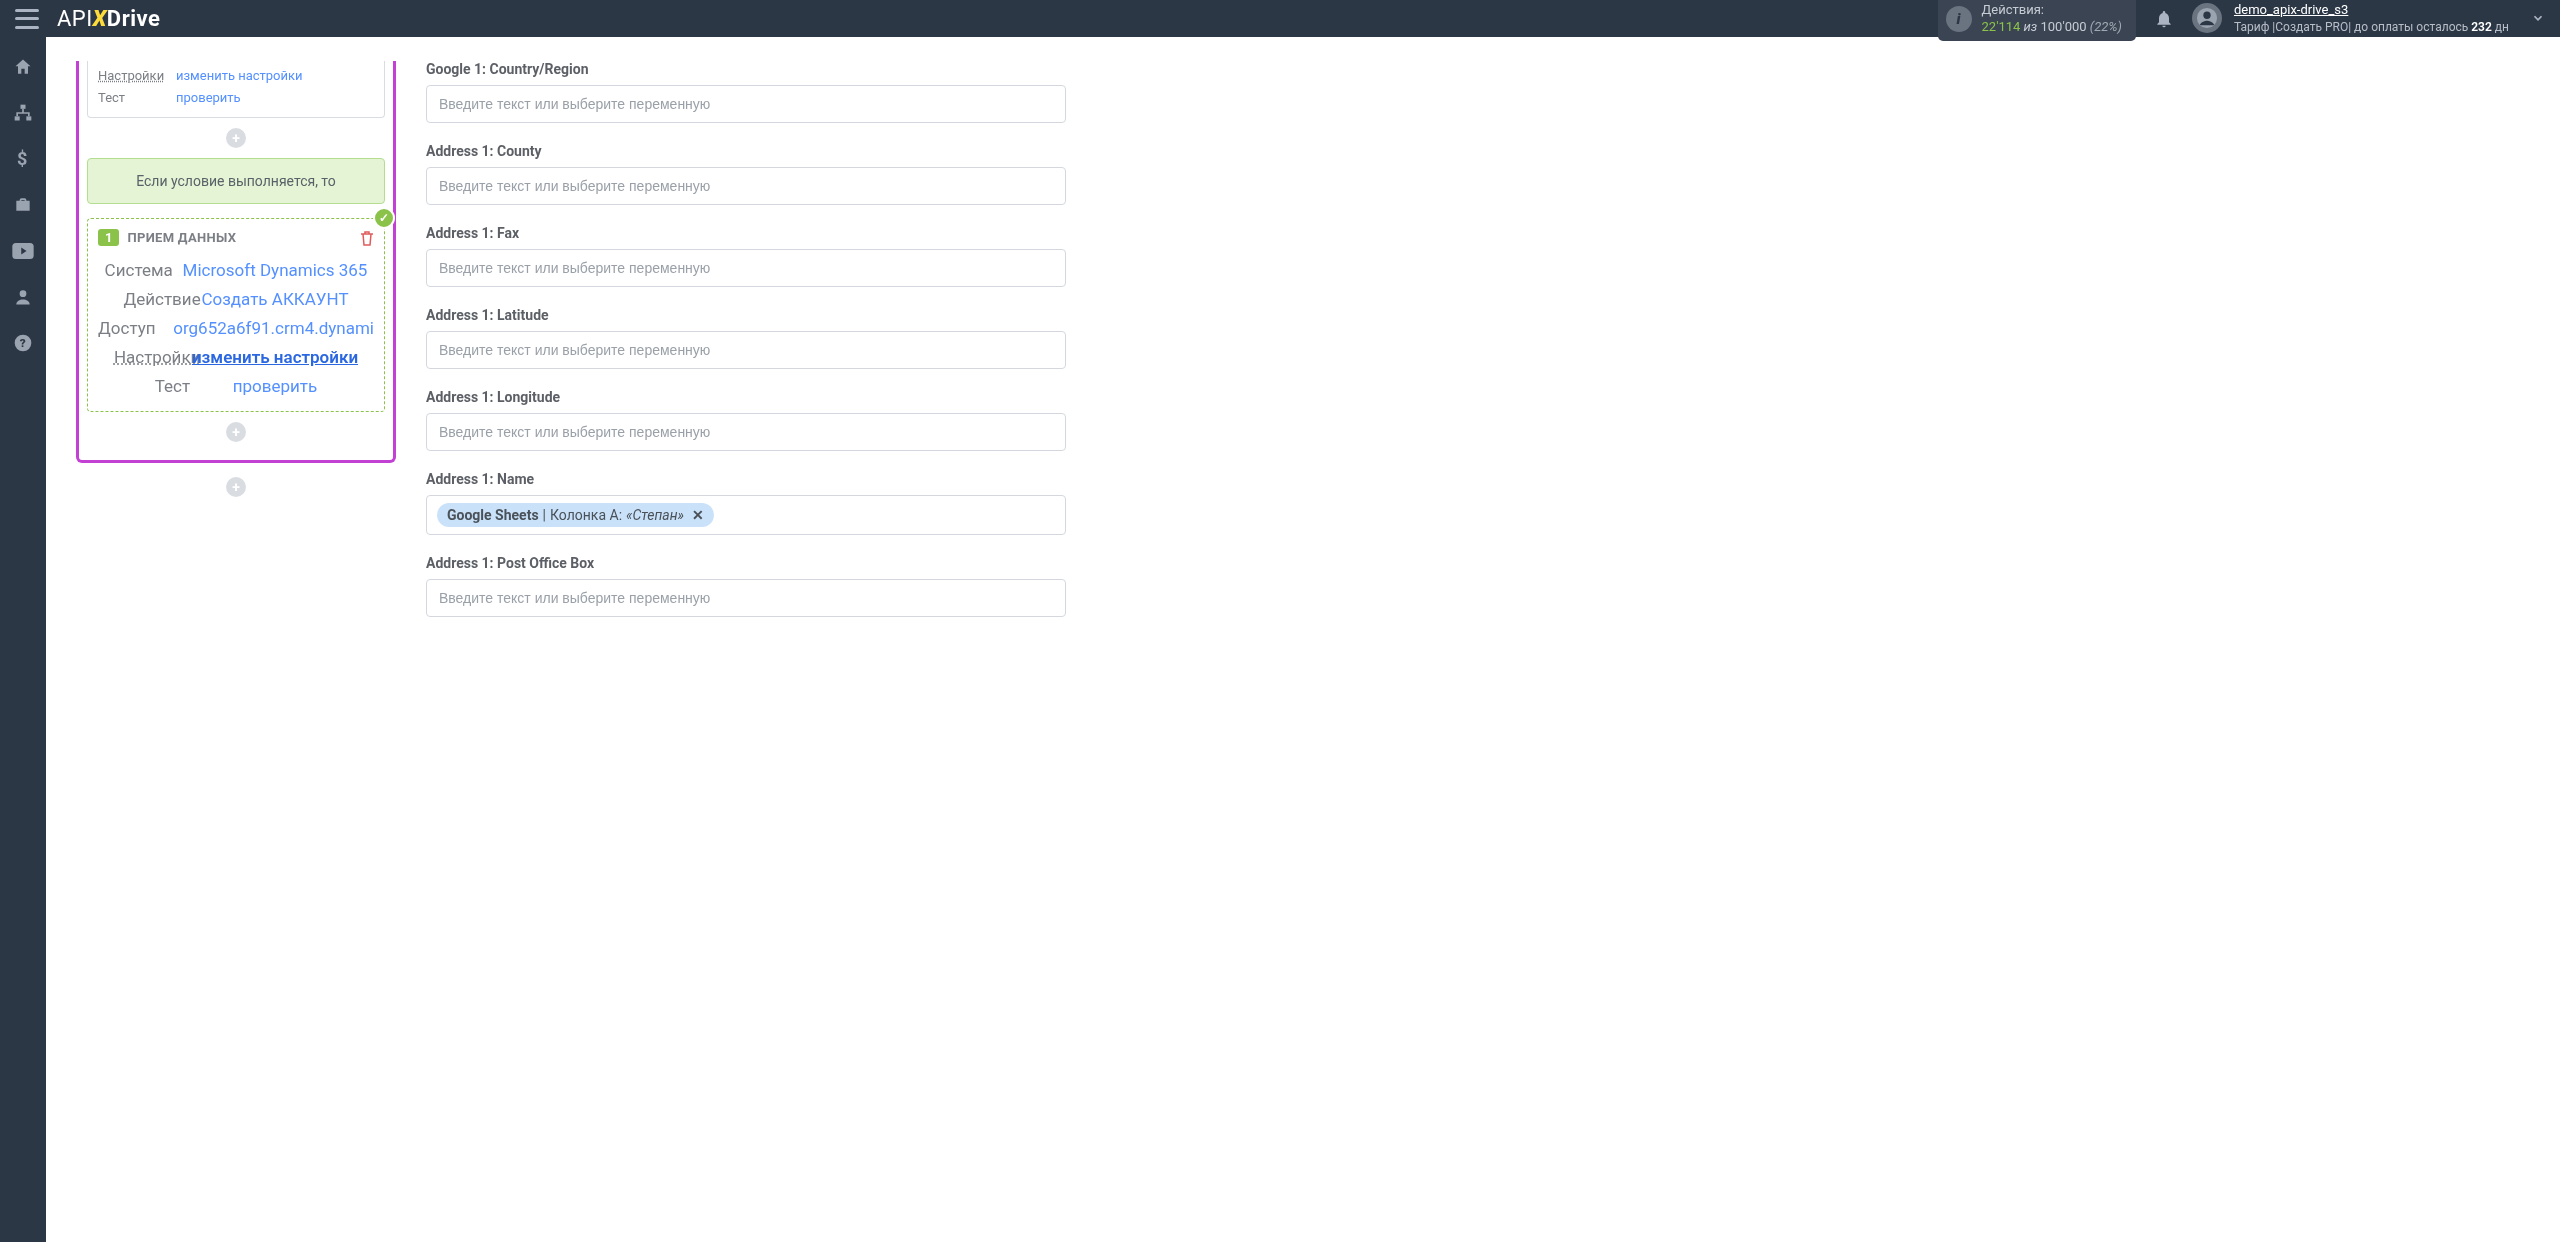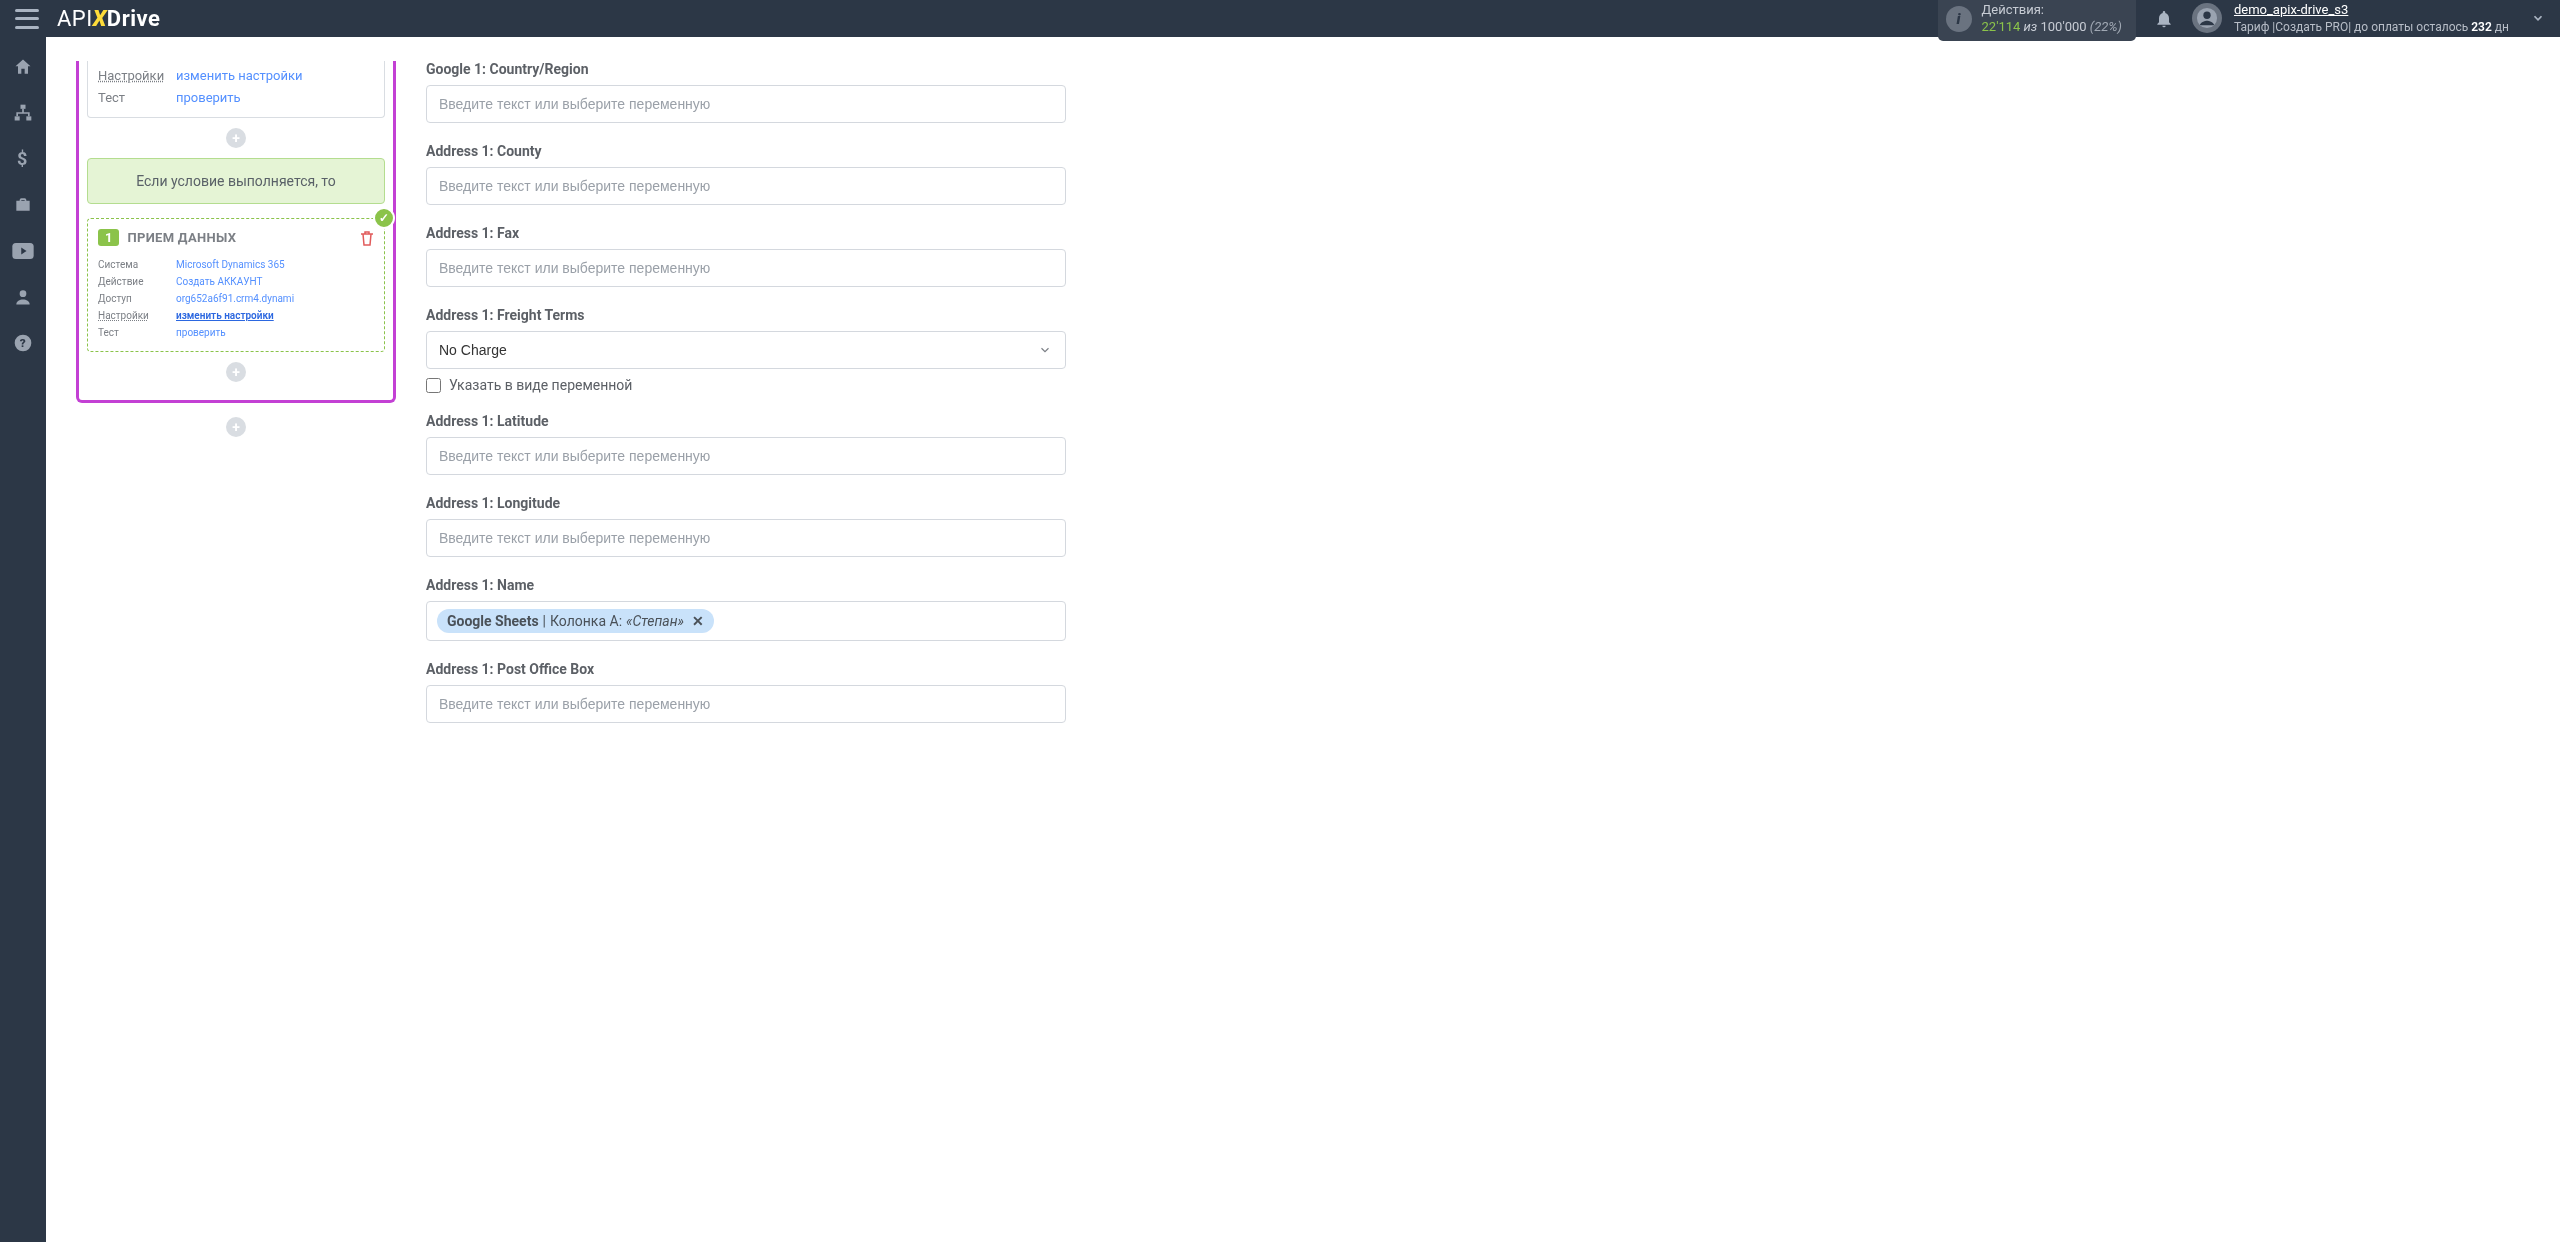--- a/index.html
+++ b/index.html
@@ -46,21 +46,21 @@
 .plus-circle { width: 20px; height: 20px; background: #d9dde2; border-radius: 50%; margin: 10px auto; display: flex; align-items: center; justify-content: center; color: #fff; font-weight: 700; cursor: pointer; font-size: 14px; }
 
 .green-banner { background: #e5f4d5; border: 1px solid #b4dd8f; border-radius: 4px; padding: 14px; text-align: center; color: #5a6168; font-size: 14px; margin-top: 6px; }
 
 .dashed-card { border: 1.5px dashed #8bc34a; border-radius: 4px; padding: 10px; margin-top: 14px; position: relative; font-size: 13px; }
 .check-badge { position: absolute; top: -12px; right: -11px; width: 22px; height: 22px; background: #8bc34a; border-radius: 50%; border: 2px solid #fff; display: flex; align-items: center; justify-content: center; color: #fff; font-size: 12px; font-weight: 700; }
 .card-head { display: flex; align-items: center; gap: 8px; margin-bottom: 10px; }
 .num-badge { background: #8bc34a; color: #fff; font-weight: 700; padding: 1px 7px; border-radius: 3px; font-size: 13px; }
 .card-title { color: #7b7f85; font-weight: 700; letter-spacing: 0.3px; font-size: 13px; }
 .trash { margin-left: auto; color: #e15b5b; cursor: pointer; }
-.dashed-card .row { display: flex; line-height: 1.7; color: #7b7f85; font-size: 10px; }
+.dashed-card .row { display: flex; line-height: 1.7; color: #7b7f85; font-size: 17px; justify-content: center; }
 .dashed-card .lbl { width: 78px; }
 .dashed-card a { color: #5490ff; text-decoration: none; }
 .dashed-card a.active { color: #2b67e0; font-weight: 600; text-decoration: underline; }
 
 .outer-plus { margin: 14px auto 0 auto; }
 
 .form-panel { flex: 1; max-width: 640px; }
 .form-group { margin-bottom: 20px; }
 .form-label { font-weight: 700; color: #5c6066; margin-bottom: 8px; display: block; font-size: 14px; }
 .form-input { width: 100%; border: 1px solid #d4d8de; border-radius: 4px; padding: 10px 12px; font-size: 14px; color: #333; }
@@ -238,35 +238,20 @@
       </div>
       <div class="form-group">
         <label class="form-label">Address 1: County</label>
         <input class="form-input" placeholder="Введите текст или выберите переменную" style="">
       </div>
       <div class="form-group">
         <label class="form-label">Address 1: Fax</label>
         <input class="form-input" placeholder="Введите текст или выберите переменную" style="">
       </div>
       <div class="form-group">
-        <label class="form-label">Address 1: Freight Terms</label>
-        <div class="select-wrap">
-          <input class="form-input" readonly="" value="No Charge" style="">
-          <span class="chev">
-              <svg width="14" height="14" viewBox="0 0 24 24" fill="none" stroke="currentColor" stroke-width="2">
-                <polyline points="6 9 12 15 18 9"></polyline>
-              </svg>
-            </span>
-        </div>
-        <label class="checkbox-row">
-          <input type="checkbox" style="">
-          <span>Указать в виде переменной</span>
-        </label>
-      </div>
-      <div class="form-group">
         <label class="form-label">Address 1: Latitude</label>
         <input class="form-input" placeholder="Введите текст или выберите переменную" style="">
       </div>
       <div class="form-group">
         <label class="form-label">Address 1: Longitude</label>
         <input class="form-input" placeholder="Введите текст или выберите переменную" style="">
       </div>
       <div class="form-group">
         <label class="form-label">Address 1: Name</label>
         <div class="input-like">

